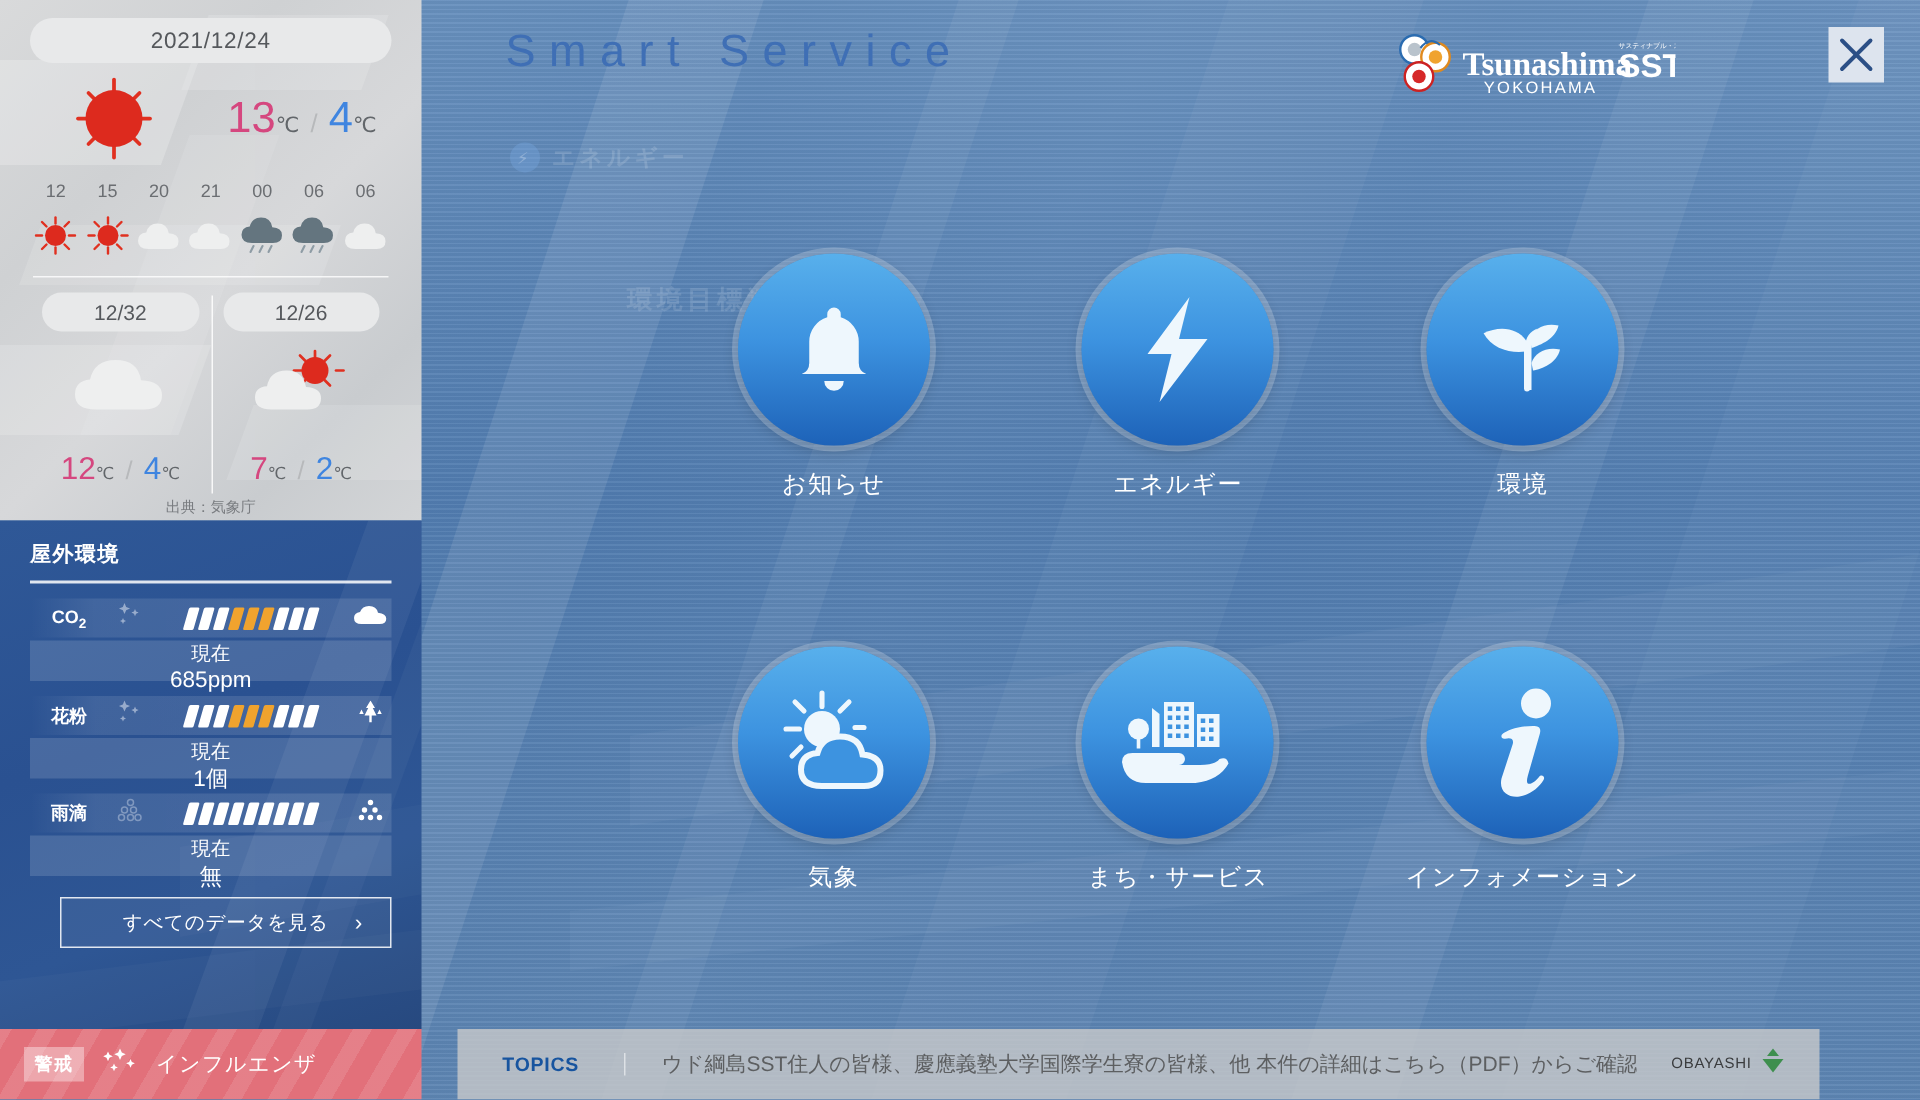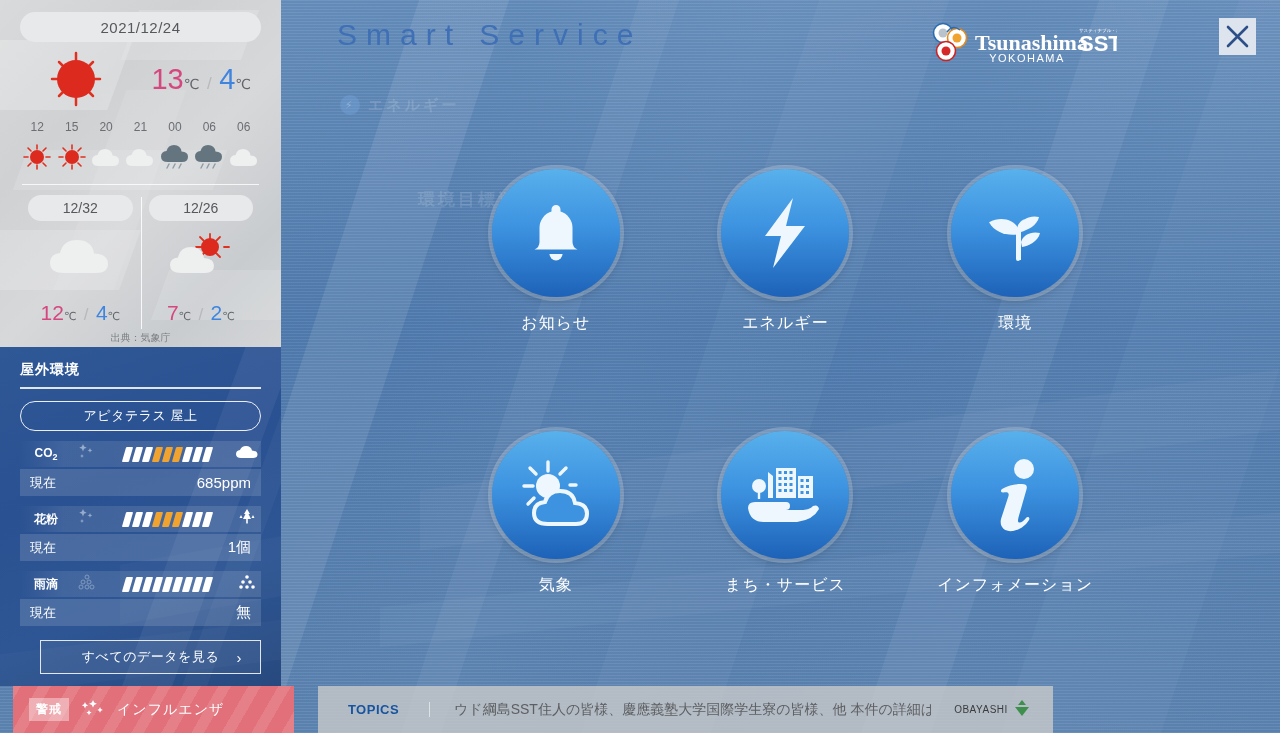--- a/index.html
+++ b/index.html
@@ -131,21 +131,21 @@
   .m-bars b {
     display: block; width: 7px; height: 15px; background: #ffffff;
     transform: skewX(-16deg); border-radius: 1px;
   }
   .m-bars b.on { background: #f0a32e; }
   .m-ico-r { width: 28px; text-align: center; }
   .metric-val {
     height: 27px; margin-top: 2px; display: flex; align-items: center;
     justify-content: space-between; padding: 0 10px;
     background: rgba(255,255,255,0.14);
-    font-size: 13px; color: #fff;
+    font-size: 13px; color: #fff; flex-direction: column;
   }
   .metric-val .vv { font-size: 15px; }
 
   .all-data-btn {
     margin-top: 14px; height: 34px; border: 1px solid rgba(255,255,255,0.85);
     background: rgba(255,255,255,0.06);
     display: flex; align-items: center; justify-content: center;
     position: relative; font-size: 13px; color: #fff; letter-spacing: .5px; margin-left: 20px;
   }
   .all-data-btn .chev { position: absolute; right: 18px; font-size: 15px; }
@@ -174,21 +174,21 @@
   .menu-item { display: flex; flex-direction: column; align-items: center; justify-content: center; cursor: pointer; }
   .menu-circle {
     width: 128px; height: 128px; border-radius: 50%;
     background: linear-gradient(180deg, #58b0ec 0%, #3d93e0 45%, #1d62b8 100%);
     box-shadow: 0 0 0 4px rgba(255,255,255,0.22), 0 3px 10px rgba(0,0,0,0.22);
     display: flex; align-items: center; justify-content: center;
   }
   .menu-label { margin-top: 16px; font-size: 16px; color: #ffffff; letter-spacing: 1px; }
 
   
-  .bottom { position: absolute; left: 13px; bottom: 0; width: 1040px; height: 47px; z-index: 7; display: flex; }
+  .bottom { position: absolute; left: 0; bottom: 0; width: 1213px; height: 47px; z-index: 7; display: flex; }
   .alert {
     width: 281px; display: flex; align-items: center; padding-left: 16px; gap: 10px;
     background-color: #e2707a;
     background-image: repeating-linear-gradient(-60deg,
       rgba(255,255,255,0.11) 0px, rgba(255,255,255,0.11) 11px,
       rgba(255,255,255,0) 11px, rgba(255,255,255,0) 26px);
   }
   .alert-badge {
     background: rgba(255,255,255,0.38); color: #fff; font-size: 12px; font-weight: bold;
     padding: 3px 7px; letter-spacing: 1px;
@@ -411,21 +411,20 @@
       <div class="outdoor-shapes">
         <i style="left:180px;top:-20px;width:50px;height:400px;"></i>
         <i style="left:240px;top:-20px;width:25px;height:400px;background:rgba(255,255,255,0.1);"></i>
         <i style="left:120px;top:200px;width:200px;height:60px;transform:skewY(-10deg);background:rgba(255,255,255,0.07);"></i>
         <i style="left:-30px;top:290px;width:340px;height:40px;transform:skewY(-7deg);background:rgba(255,255,255,0.07);"></i>
       </div>
       <div class="outdoor-inner">
         <div class="od-title">屋外環境</div>
         <div class="od-rule"></div>
 
-        <div class="loc-pill">アピタテラス 屋上</div>
 
         <div class="metric">
           <div class="metric-top">
             <div class="m-label"><span>CO</span><sub>2</sub></div>
             <div class="m-ico-l">
               <svg width="20" height="18" viewBox="0 0 20 18" fill="#dfe6f2">
                   <path d="M6 1l1.1 2.6L9.7 4.7 7.1 5.8 6 8.4 4.9 5.8 2.3 4.7l2.6-1.1z"></path>
                   <path d="M13 5l.7 1.7 1.7.7-1.7.7-.7 1.7-.7-1.7-1.7-.7 1.7-.7z"></path>
                   <path d="M5 11l.6 1.4 1.4.6-1.4.6L5 15l-.6-1.4-1.4-.6 1.4-.6z"></path>
                 </svg>

